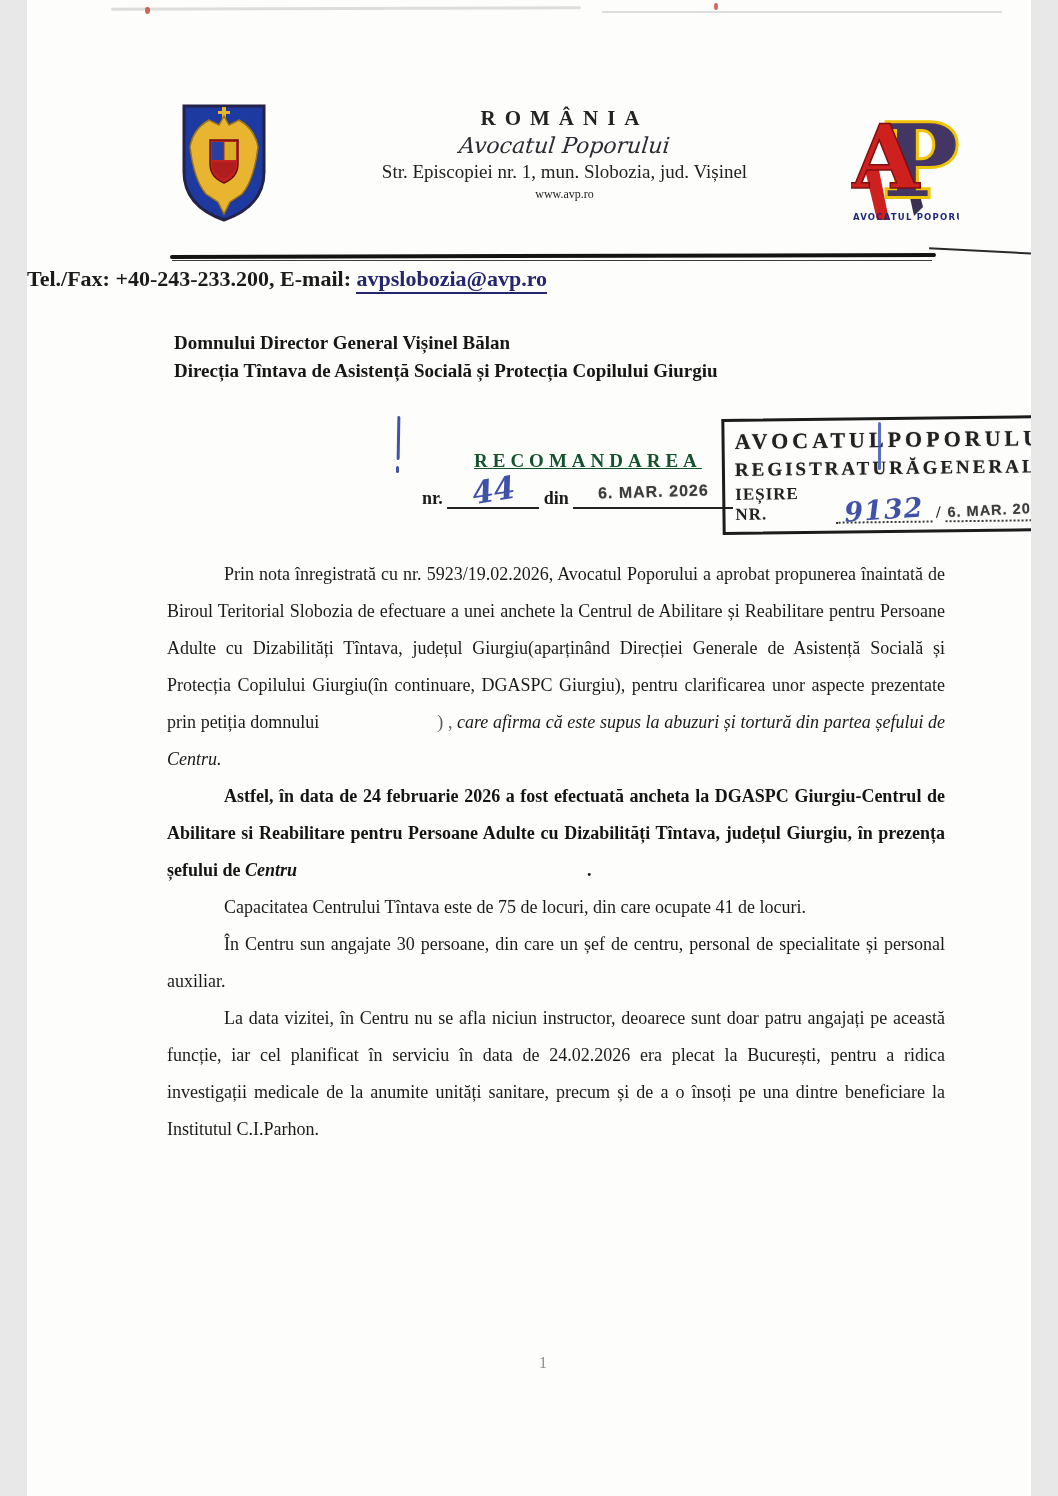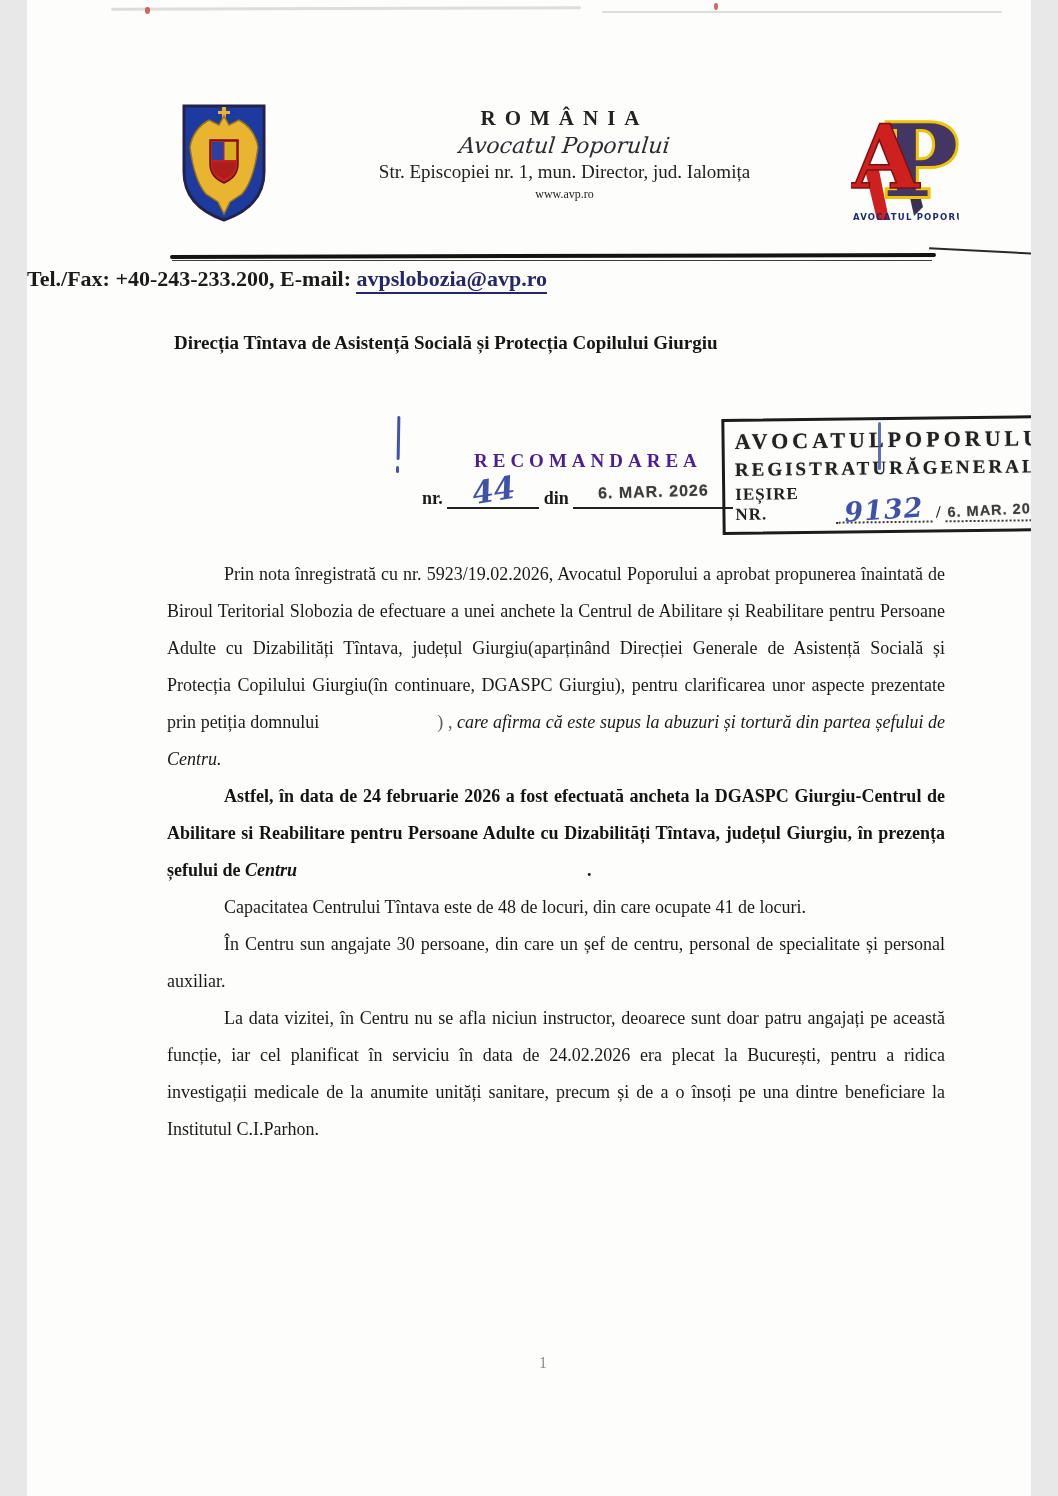--- a/index.html
+++ b/index.html
@@ -29,21 +29,21 @@
 
   .contact{position:absolute;left:0;top:266px;width:1040px;text-align:left;font-size:22px;font-weight:bold;color:#1b1b1b;}
   .contact .email{color:#26266e;border-bottom:2px solid #26266e;padding-bottom:1px;}
 
   .addressee{position:absolute;left:147px;top:329px;font-size:19px;font-weight:bold;line-height:28px;color:#161616;}
 
   .pen-mark{position:absolute;left:370px;top:416px;width:3px;height:44px;background:#3f55ad;border-radius:2px;transform:rotate(1deg);}
   .pen-dot{position:absolute;left:369px;top:466px;width:3px;height:7px;background:#3f55ad;border-radius:2px;}
 
   
-  .rec-title{position:absolute;left:447px;top:450px;font-size:19px;font-weight:bold;letter-spacing:5px;color:#4c1d95;}
+  .rec-title{position:absolute;left:447px;top:450px;font-size:19px;font-weight:bold;letter-spacing:5px;color:#14532d;text-decoration:underline;}
   .rec-line{position:absolute;left:395px;top:477px;font-size:18px;font-weight:bold;color:#1a1a1a;white-space:nowrap;}
   .slot{display:inline-block;border-bottom:2px solid #222;text-align:center;vertical-align:bottom;}
   .slot-nr{width:92px;height:30px;}
   .slot-date{width:160px;height:26px;}
   .hw-blue{font-family:"DejaVu Serif",serif;font-style:italic;font-weight:bold;color:#3f51a8;}
   .hw-nr{display:inline-block;font-size:31px;transform:rotate(-9deg);line-height:26px;}
   .date-stamp{display:inline-block;font-family:"Liberation Sans",sans-serif;font-weight:bold;font-size:16px;color:#3d3d3d;letter-spacing:1px;transform:rotate(-1.5deg);text-shadow:0 0 1px rgba(60,60,60,.6);}
 
   
   .stamp{
@@ -97,21 +97,21 @@
       <path d="M30,38 H58 V62 Q58,75 44,81 Q30,75 30,62 Z" fill="#c32222" stroke="#6b1010" stroke-width="1.5"></path>
       <rect x="32" y="40" width="11.5" height="18" fill="#2a3f9f"></rect>
       <rect x="44.5" y="40" width="11.5" height="18" fill="#d8b021"></rect>
       <path d="M32,60 H56 V62 Q56,72 44,77 Q32,72 32,62 Z" fill="#b01d1d"></path>
     </svg>
   </div>
 
   <div class="hdr-center">
     <div class="hdr-country">ROMÂNIA</div>
     <div class="hdr-script">Avocatul Poporului</div>
-    <div class="hdr-address">Str. Episcopiei nr. 1, mun. Director, jud. Ialomița</div>
+    <div class="hdr-address">Str. Episcopiei nr. 1, mun. Slobozia, jud. Vișinel</div>
     <div class="hdr-web">www.avp.ro</div>
   </div>
 
   <div class="ap-logo">
     <svg width="108" height="118" viewBox="0 0 108 118">
       <path d="M14,62 L26,112 L38,112 L28,62 Z" fill="#cf2020"></path>
       <path d="M56,76 L63,108 L72,99 L65,72 Z" fill="#3a3050"></path>
       <text x="32" y="88" font-size="100" font-weight="bold" fill="#433564" stroke="#f0c400" stroke-width="6" paint-order="stroke" font-family="DejaVu Serif">P</text>
       <text x="0" y="80" font-size="88" font-weight="bold" fill="#cf2020" stroke="#7d0f0f" stroke-width="1.5" font-family="DejaVu Serif">A</text>
       <text x="2" y="112" font-size="8.5" font-weight="bold" fill="#1c2a78" letter-spacing="1.2" font-family="DejaVu Sans">AVOCATUL POPORULUI</text>
@@ -119,20 +119,21 @@
   </div>
 
   <div class="rule-main"></div>
   <div class="rule-thin"></div>
   <div class="rule-tail"></div>
 
   <div class="contact"><span>Tel./Fax: +40-243-233.200, E-mail: </span><span class="email">avpslobozia@avp.ro</span>
   </div>
 
   <div class="addressee">
+    <div>Domnului  Director General Vișinel Bălan</div>
     <div>Direcția Tîntava de Asistență Socială și Protecția Copilului Giurgiu</div>
   </div>
 
   <div class="pen-mark"></div>
   <div class="pen-dot"></div>
 
   <div class="rec-title">RECOMANDAREA</div>
   <div class="rec-line">
     <span>nr.</span>
     <span class="slot slot-nr"><span class="hw-blue hw-nr">44</span></span>
@@ -154,20 +155,20 @@
       <span class="dotted dot1"><span class="hw-blue hw-exit">9132</span></span>
       <span class="stamp-sep">/</span>
       <span class="dotted dot2"><span class="date-stamp stamp-date">6. MAR. 2026</span></span>
     </div>
   </div>
   <div class="stamp-penline"></div>
 
   <div class="body-text">
     <p><span>Prin nota înregistrată cu nr. 5923/19.02.2026, Avocatul Poporului a aprobat propunerea înaintată de Biroul Teritorial Slobozia de efectuare a unei anchete la Centrul de Abilitare și Reabilitare pentru Persoane Adulte cu Dizabilități Tîntava, județul Giurgiu(aparținând Direcției Generale de Asistență Socială și Protecția Copilului Giurgiu(în continuare, DGASPC Giurgiu), pentru clarificarea unor aspecte prezentate  prin petiția domnului</span><span class="gap-redact"></span><span class="faint">) ,</span>&nbsp;<span class="ital">care afirma că este supus la abuzuri și tortură  din partea șefului de Centru.</span></p>
     <p class="bold-p"><span>Astfel, în data de 24 februarie 2026  a fost efectuată ancheta la DGASPC Giurgiu-Centrul de Abilitare si Reabilitare pentru Persoane Adulte cu Dizabilități Tîntava, județul Giurgiu, în  prezența șefului de </span><span class="ital">Centru</span><span class="gap-wide"></span><span>.</span></p>
-    <p>Capacitatea Centrului Tîntava este de 48 de locuri, din care ocupate  41 de locuri.</p>
+    <p>Capacitatea Centrului Tîntava este de 75 de locuri, din care ocupate  41 de locuri.</p>
     <p>În Centru sun angajate 30 persoane, din care un șef de centru, personal de specialitate și personal auxiliar.</p>
     <p>La data vizitei, în Centru nu se afla niciun instructor, deoarece sunt doar patru angajați pe această funcție, iar cel planificat în serviciu în data de 24.02.2026 era plecat la București, pentru a ridica investigații medicale de la  anumite unități sanitare, precum și de a o însoți pe una dintre beneficiare la Institutul  C.I.Parhon.</p>
   </div>
 
   <div class="page-num">1</div>
 
 </div>
 
 </body></html>

